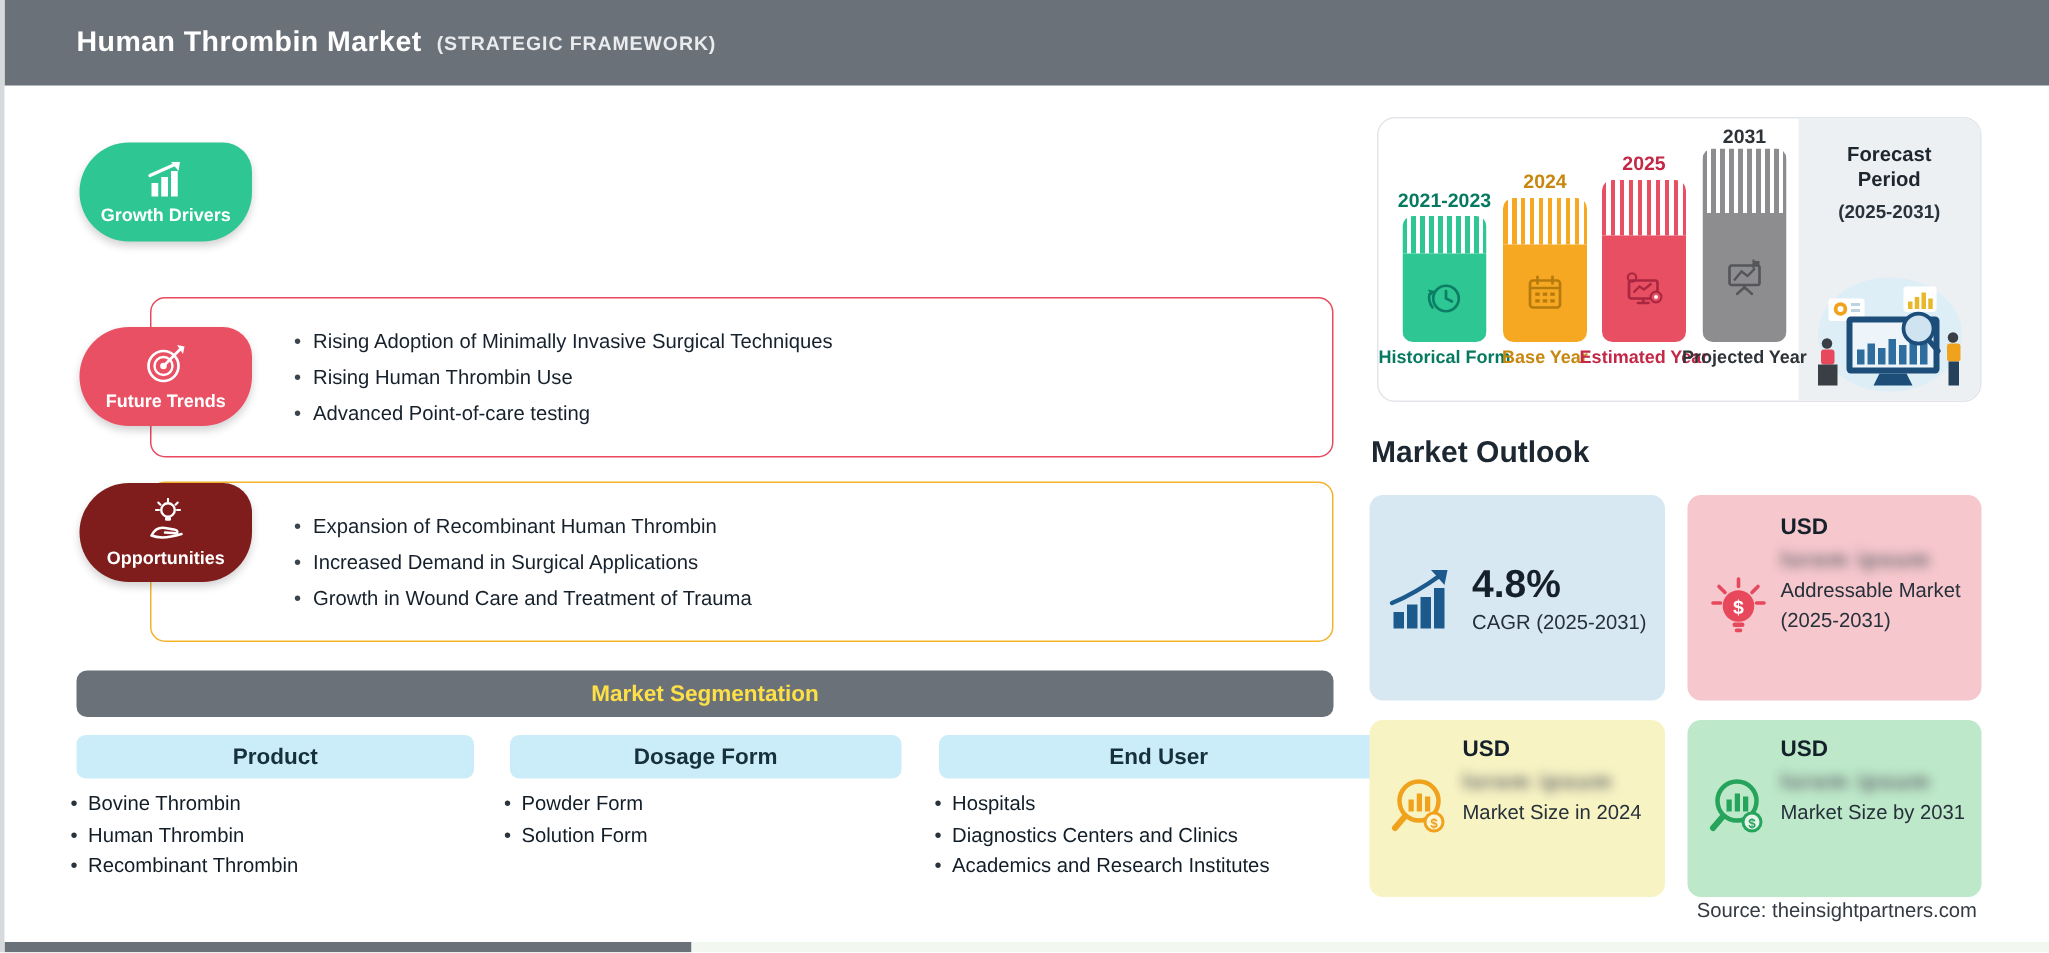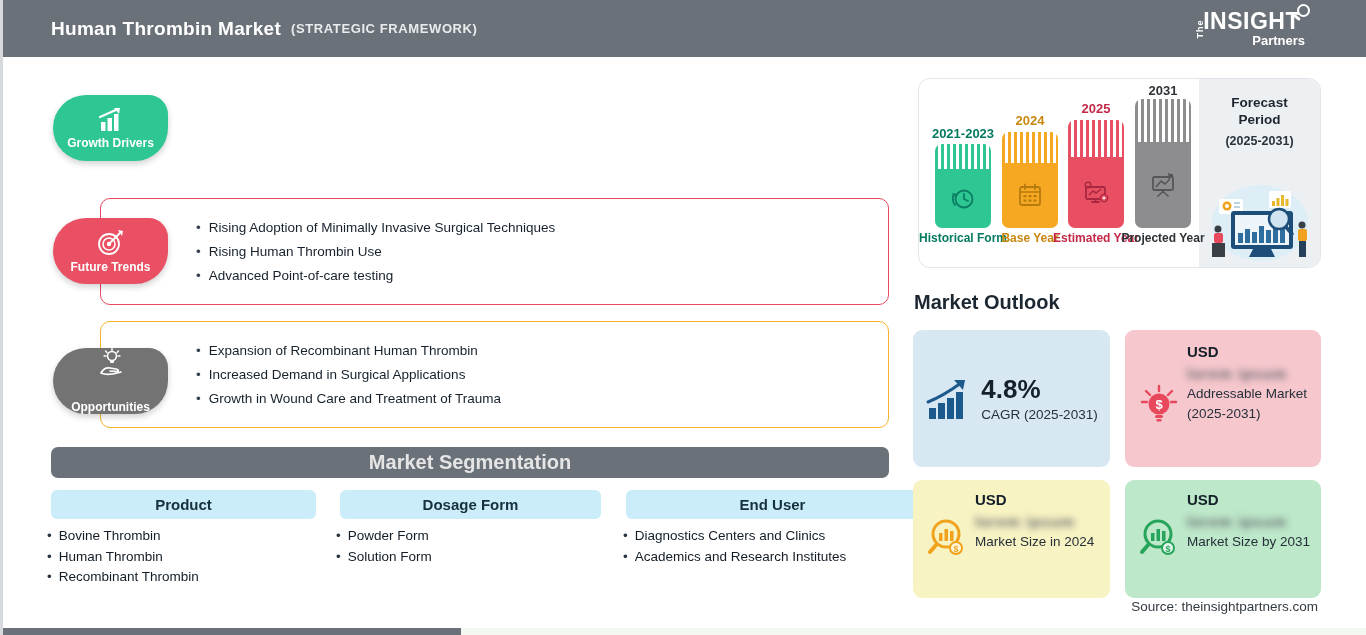--- a/index.html
+++ b/index.html
@@ -23,26 +23,26 @@
   .fw-box { position:absolute; left:97px; width:789px; height:107px; background:#fff; border-radius:10px; border:1.5px solid; }
   .fw-box.b1 { top:75px; border-color:#10a07e; }
   .fw-box.b2 { top:198px; border-color:#e9485e; }
   .fw-box.b3 { top:321px; border-color:#f4b32a; }
   .fw-bullets { margin-left:95px; height:100%; display:flex; flex-direction:column; justify-content:center; gap:9px; }
   .fw-bullets div { font-size:13.5px; color:#16212c; }
   .fw-bullets div::before { content:"•"; color:#3a444e; margin-right:8px; }
   .fw-badge { position:absolute; left:50px; width:115px; height:66px; border-radius:34px 20px 34px 34px; display:flex; flex-direction:column; align-items:center; justify-content:center; gap:3px; box-shadow:0 3px 6px rgba(0,0,0,.18); }
   .fw-badge.g1 { top:95px; background:#2ec693; }
   .fw-badge.g2 { top:218px; background:#ea5064; }
-  .fw-badge.g3 { top:348px; background:#737373;justify-content:space-between; }
+  .fw-badge.g3 { top:322px; background:#7f1d1d; }
   .fw-badge-label { color:#fff; font-size:12px; font-weight:bold; }
 
   
   .seg-bar { position:absolute; left:48px; top:447px; width:838px; height:31px; background:#6a7179; border-radius:7px; display:flex; align-items:center; justify-content:center; }
-  .seg-bar span { color:#e5e5e5; font-size:20px; font-weight:bold; }
+  .seg-bar span { color:#fde047; font-size:15px; font-weight:bold; }
   .seg-head { position:absolute; top:490px; height:29px; background:#cbedf9; border-radius:6px; display:flex; align-items:center; justify-content:center; font-size:15px; font-weight:bold; color:#16303e; }
   .seg-head.c1 { left:48px; width:265px; }
   .seg-head.c2 { left:337px; width:261px; }
   .seg-head.c3 { left:623px; width:293px; }
   .seg-list { position:absolute; top:526px; font-size:13.5px; color:#121d28; line-height:20.5px; list-style:none; }
   .seg-list.c1 { left:44px; }
   .seg-list.c2 { left:333px; }
   .seg-list.c3 { left:620px; }
   .seg-list li::before { content:"•"; color:#2a343e; margin-right:7px; }
 
@@ -104,30 +104,20 @@
   .foot-light { position:absolute; left:458px; top:628px; width:908px; height:7px; background:#f2f8f0; }
 </style>
 </head>
 <body>
 
 <div class="page">
 
   <div class="hdr">
     <span class="hdr-title">Human Thrombin Market</span>
     <span class="hdr-sub">(STRATEGIC FRAMEWORK)</span>
-    <div class="logo">
-      <span class="logo-the">The</span>
-      <div class="logo-col">
-        <span class="logo-main-row">
-          <span class="logo-main">INSIGHT</span>
-          <span class="logo-glass"></span>
-        </span>
-        <span class="logo-sub">Partners</span>
-      </div>
-    </div>
   </div>
 
   <div class="fw-badge g1">
     <svg width="34" height="26" viewBox="0 0 34 26">
       <rect x="7" y="15" width="4.5" height="9" fill="#fff"></rect>
       <rect x="13.5" y="11" width="4.5" height="13" fill="#fff"></rect>
       <rect x="20" y="7" width="4.5" height="17" fill="#fff"></rect>
       <path d="M6 10 Q15 6 24 2" stroke="#fff" stroke-width="2.2" fill="none" stroke-linecap="round"></path>
       <path d="M20 1 L26 1 L25 7 Z" fill="#fff"></path>
     </svg>
@@ -183,20 +173,21 @@
   <ul class="seg-list c1">
     <li>Bovine Thrombin</li>
     <li>Human Thrombin</li>
     <li>Recombinant Thrombin</li>
   </ul>
   <ul class="seg-list c2">
     <li>Powder Form</li>
     <li>Solution Form</li>
   </ul>
   <ul class="seg-list c3">
+    <li>Hospitals</li>
     <li>Diagnostics Centers and Clinics</li>
     <li>Academics and Research Institutes</li>
   </ul>
 
   <div class="tl-panel"></div>
   <div class="tl-forecast">
     <div class="tl-forecast-title">Forecast Period</div>
     <div class="tl-forecast-range">(2025-2031)</div>
     <svg class="tl-illustration" width="110" height="86" viewBox="0 0 110 86">
       <ellipse cx="55" cy="46" rx="48" ry="38" fill="#ddeef7"></ellipse>

